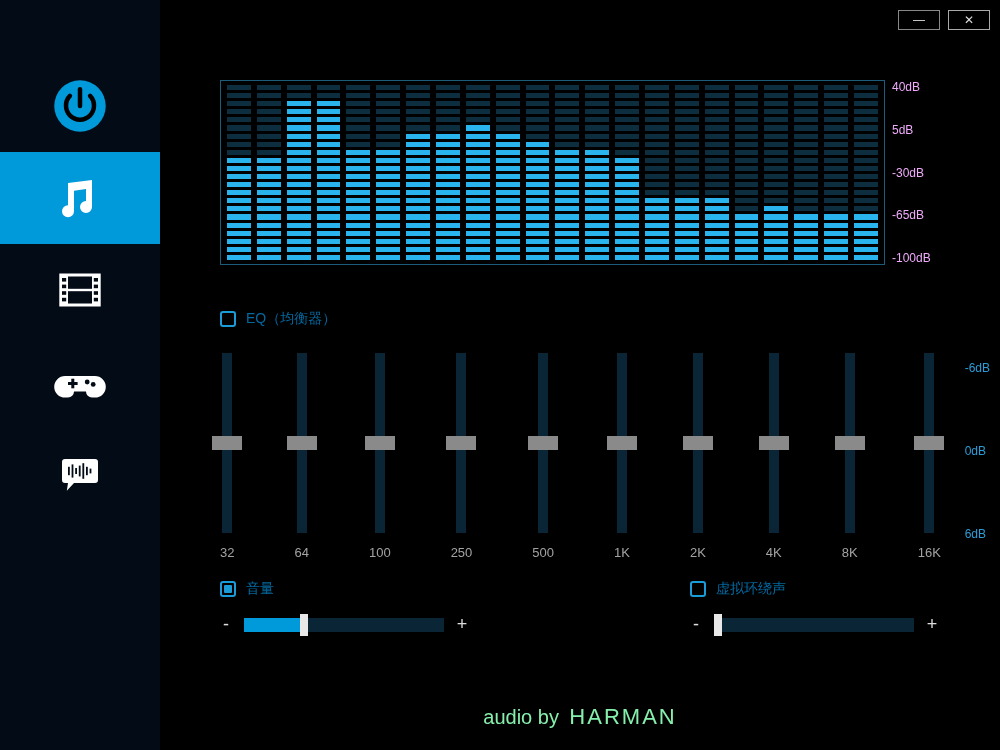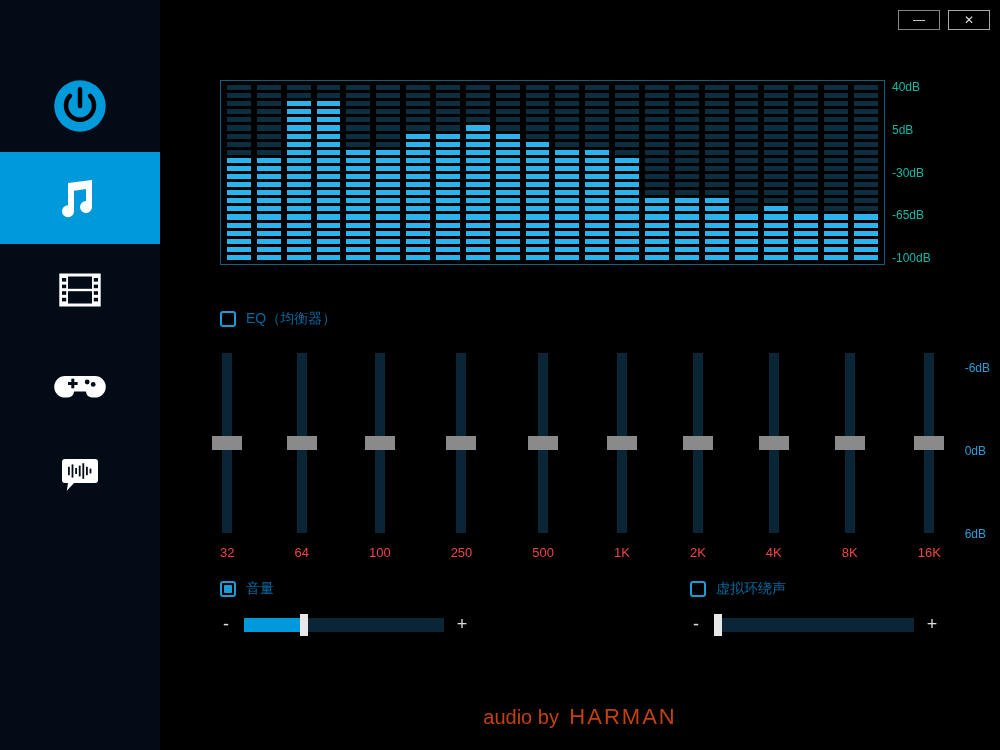--- a/index.html
+++ b/index.html
@@ -91,21 +91,21 @@
   .spec-labels {
     position: absolute;
     right: 0;
     top: 0;
     width: 48px;
     height: 185px;
     display: flex;
     flex-direction: column;
     justify-content: space-between;
     font-size: 12px;
-    color: #14b8a6;
+    color: #f0abfc;
   }
   .spec-labels span { text-align: left; }
   
   .eq-section {
     position: absolute;
     left: 60px;
     top: 310px;
     width: 780px;
   }
   .checkbox-row {
@@ -153,21 +153,21 @@
     width: 30px;
     height: 14px;
     background: #8a8a8a;
     left: 50%;
     transform: translateX(-50%);
     cursor: pointer;
   }
   .eq-freq {
     margin-top: 12px;
     font-size: 13px;
-    color: #ef4444;
+    color: #a3a3a3;
   }
   .eq-db-labels {
     position: absolute;
     right: -70px;
     top: 8px;
     height: 180px;
     display: flex;
     flex-direction: column;
     justify-content: space-between;
     font-size: 12px;
@@ -217,21 +217,21 @@
     background: #e8e8e8;
     top: -4px;
     cursor: pointer;
   }
   .footer {
     position: absolute;
     bottom: 20px;
     left: 0;
     width: 840px;
     text-align: center;
-    color: #c2410c;
+    color: #86efac;
     margin-top: 25px;
   }
   .footer .a1 { font-size: 20px; font-weight: 300; }
   .footer .a2 { font-size: 22px; font-weight: 400; letter-spacing: 2px; margin-left:6px; }
 </style>
 </head>
 <body>
 
 <div class="titlebar">
   <button>—</button>

